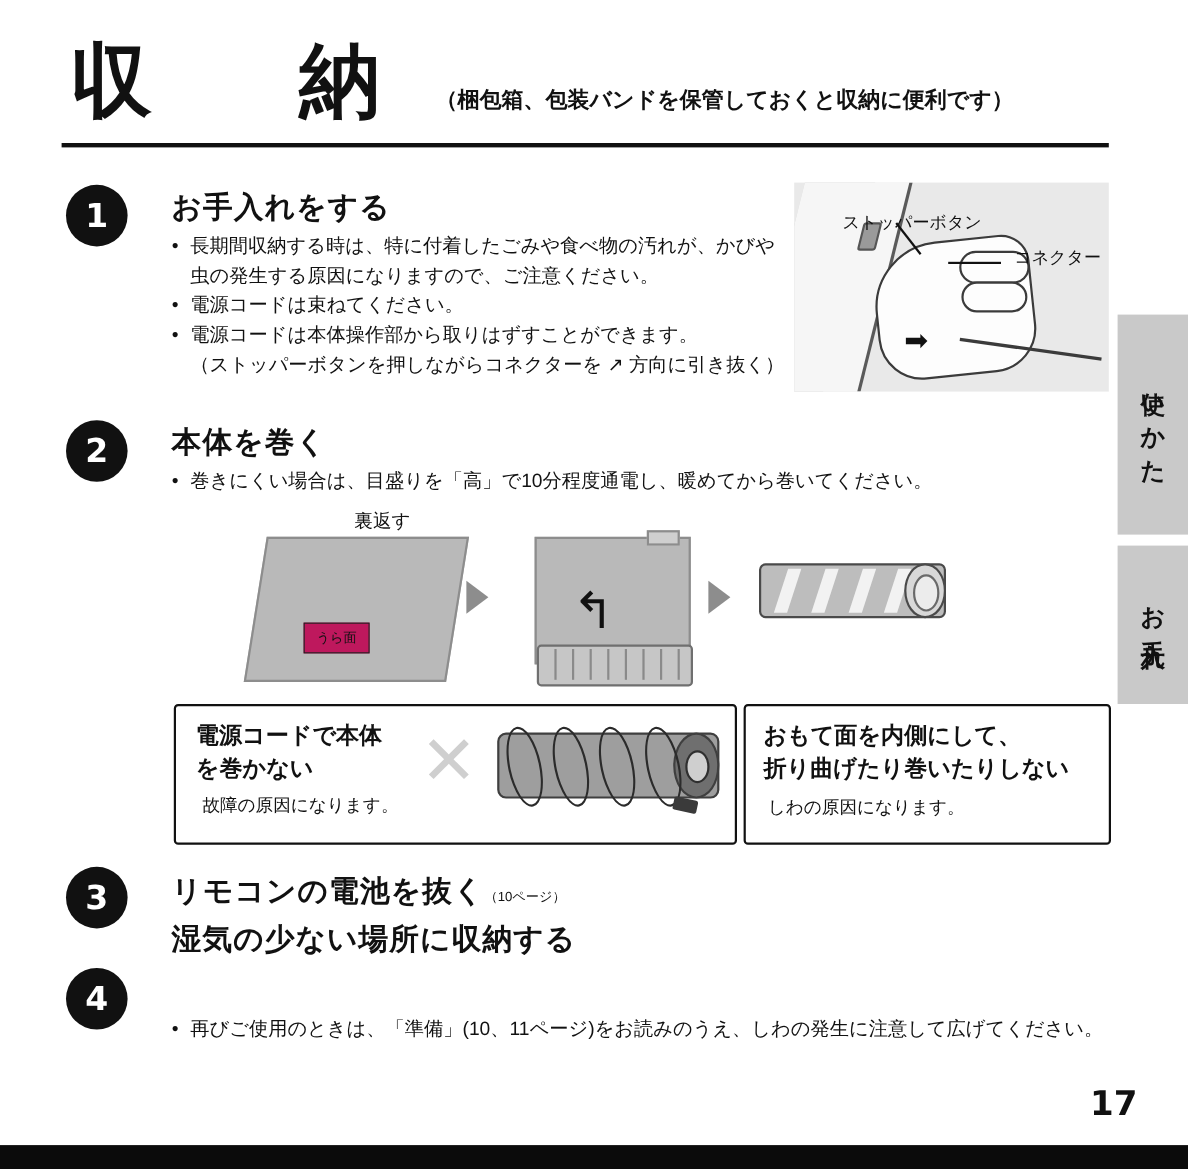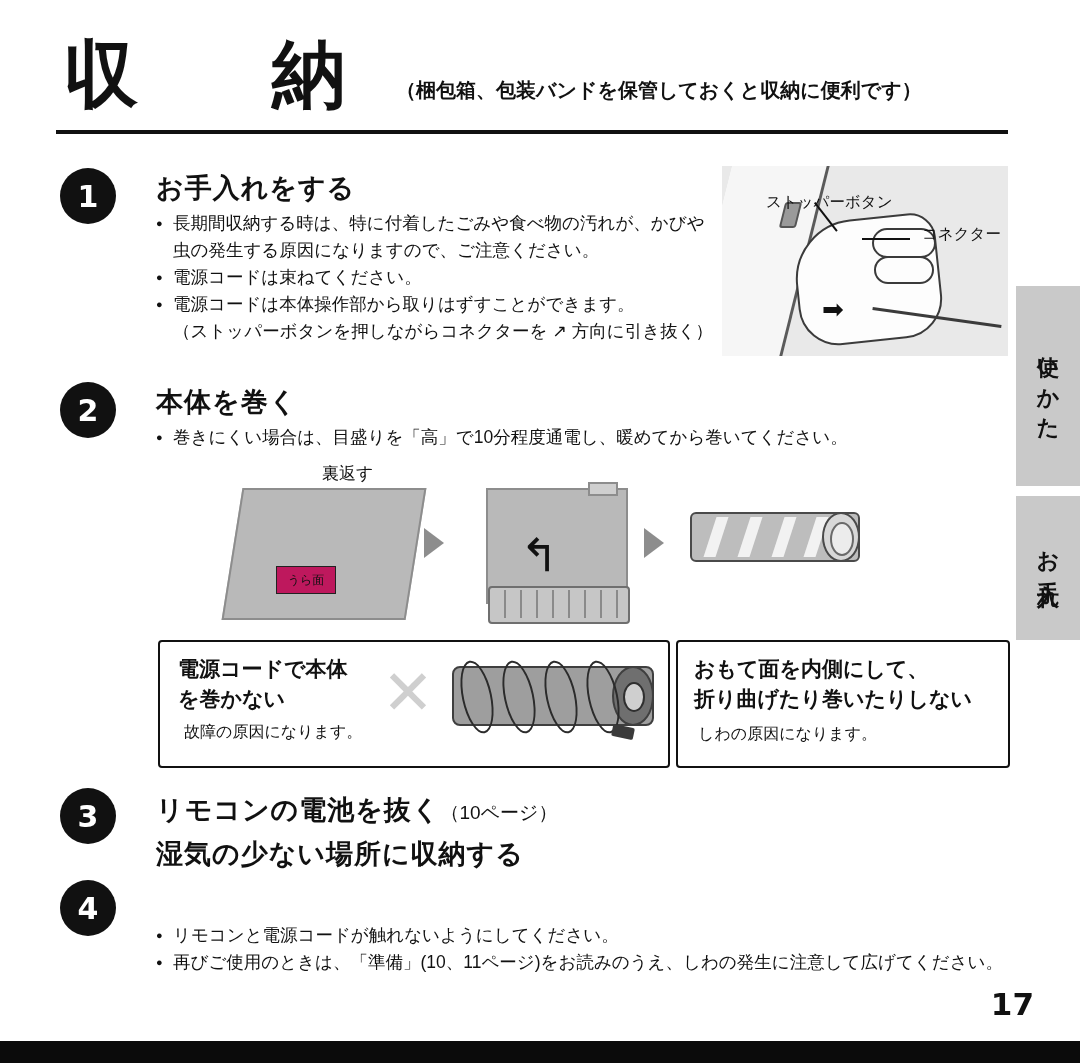--- a/index.html
+++ b/index.html
@@ -34,21 +34,21 @@
 
   
   .circle{
     position:absolute;width:56px;height:56px;border-radius:50%;
     background:#111;color:#fff;display:flex;align-items:center;justify-content:center;
     font-size:30px;font-weight:700;font-family:"DejaVu Sans","Liberation Sans",sans-serif;
   }
   .step-head{
     position:absolute;font-size:27px;font-weight:700;letter-spacing:1px;
   }
-  .step-head .pg{font-size:19px;font-weight:400;letter-spacing:0;}
+  .step-head .pg{font-size:12px;font-weight:400;letter-spacing:0;}
   .bullets{position:absolute;font-size:17.5px;line-height:27px;}
   .bl{display:block;position:relative;padding-left:17px;}
   .bl:before{content:"●";position:absolute;left:0;top:0;font-size:11px;line-height:27px;}
   .cont{display:block;padding-left:17px;}
 
   
   .ill1{position:absolute;left:722px;top:166px;width:286px;height:190px;background:#e9e9e9;overflow:hidden;}
   .ill1 .panel{position:absolute;left:0;top:0;width:95px;height:190px;background:#f6f6f6;
      border-right:3px solid #5a5a5a;transform:skewX(-14deg) translateX(-14px);}
   .ill1 .panel2{position:absolute;left:-14px;top:0;width:64px;height:190px;background:#d2d2d2;
@@ -211,21 +211,20 @@
   </div>
 
   <div class="circle" style="left:60px;top:788px;">3</div>
   <div class="step-head" style="left:156px;top:792px;">
     <span>リモコンの電池を抜く</span><span class="pg">（10ページ）</span>
   </div>
 
   <div class="circle" style="left:60px;top:880px;">4</div>
   <div class="step-head" style="left:156px;top:836px;">湿気の少ない場所に収納する</div>
   <div class="bullets" style="left:156px;top:922px;width:860px;">
-    <span class="bl">リモコンと電源コードが触れないようにしてください。</span>
     <span class="bl">再びご使用のときは、「準備」(10、11ページ)をお読みのうえ、しわの発生に注意して広げてください。</span>
   </div>
 
   <div class="sidetab" style="top:286px;height:200px;">
     <span>使いかた</span>
   </div>
   <div class="sidetab" style="top:496px;height:144px;">
     <span>お手入れ</span>
   </div>
 

